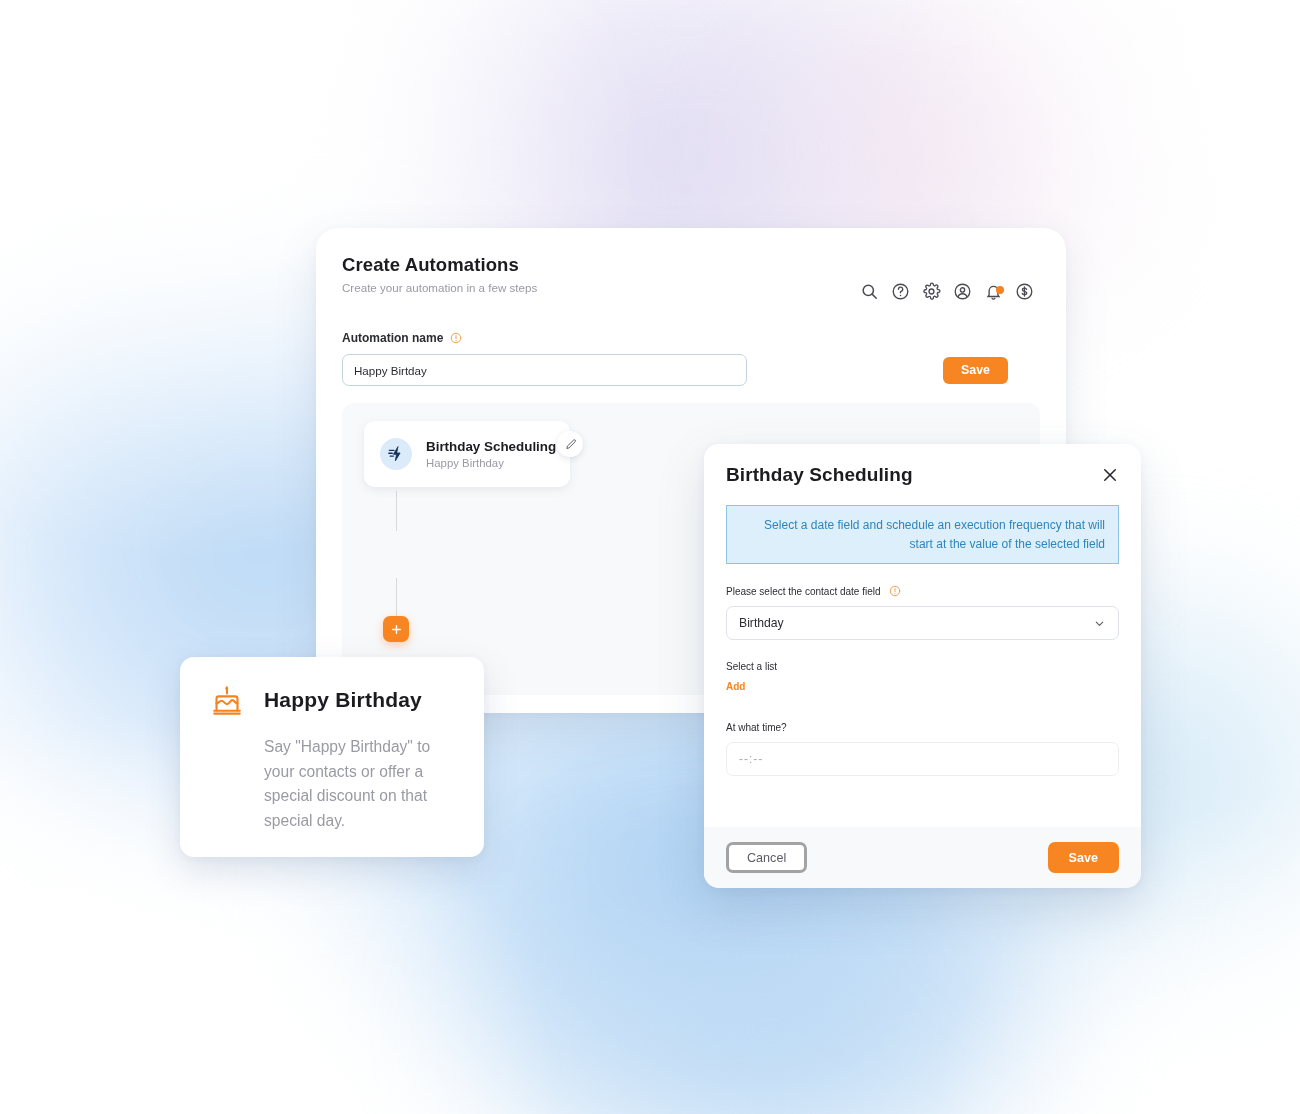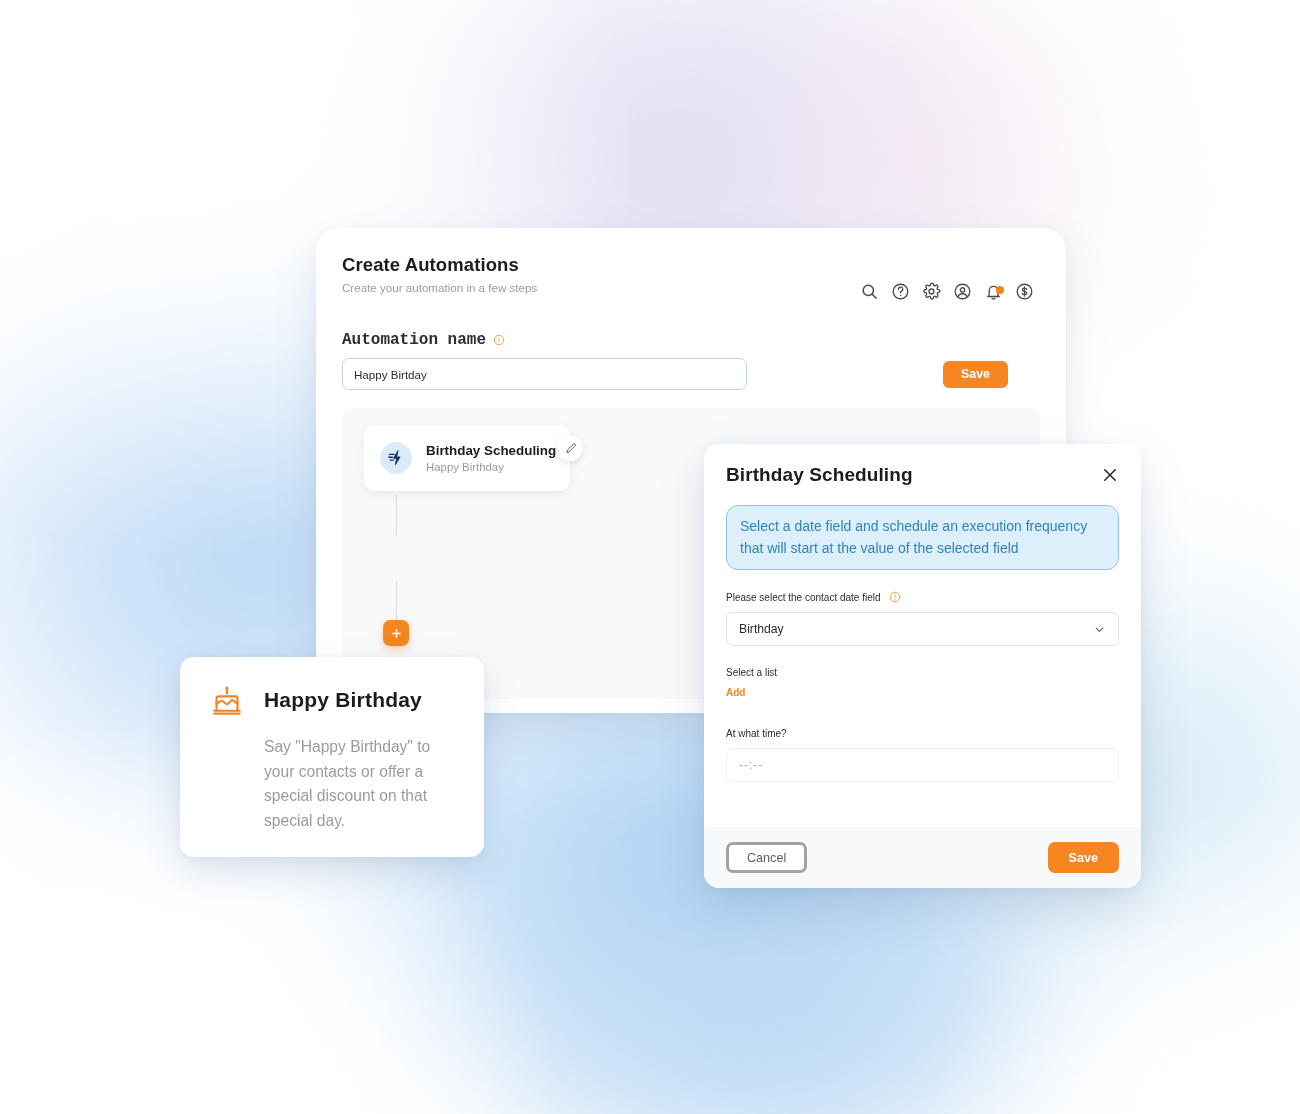--- a/index.html
+++ b/index.html
@@ -134,21 +134,21 @@
     border-radius: 50%;
   }
 
   
   .field-block { padding: 0 26px; margin-top: 30px; }
   .field-label-row {
     display: flex; align-items: center; gap: 7px;
     margin-bottom: 9px;
   }
   .field-label {
-    font-size: 16px; font-weight: 700; color: #2c2c34; font-family: Liberation Mono, monospace;
+    font-size: 12px; font-weight: 700; color: #2c2c34;
   }
   .info-dot {
     width: 12px; height: 12px;
     color: #f0a04a;
   }
   .info-dot svg { display:block; width:100%; height:100%; }
 
   .name-row {
     display: flex; align-items: center; justify-content: space-between;
   }
@@ -309,25 +309,26 @@
   .modal-title { font-size: 19px; font-weight: 700; color: #1c1c20; letter-spacing: .1px; }
   .modal-close { width: 18px; height: 18px; color: #26262c; cursor: pointer; }
   .modal-close svg { display:block; width:100%; height:100%; }
 
   .modal-body { padding: 0 22px; flex: 1 1 auto; }
 
   .info-box {
     margin-top: 19px;
     background: #ddeffa;
     border: 1px solid #8cc4e4;
-    border-radius: 12px;
+    border-radius: 0;
     padding: 10px 13px;
-    font-size: 14px;
+    font-size: 12px;
     line-height: 1.55;
     color: #2e84bb;
+    text-align: right;
   }
 
   .m-label-row { display: flex; align-items: center; gap: 8px; margin-top: 21px; }
   .m-label { font-size: 10px; font-weight: 400; color: #2c2c34; }
 
   .m-select {
     margin-top: 9px;
     width: 100%; height: 34px;
     border: 1px solid #dfe3e8;
     border-radius: 7px;

